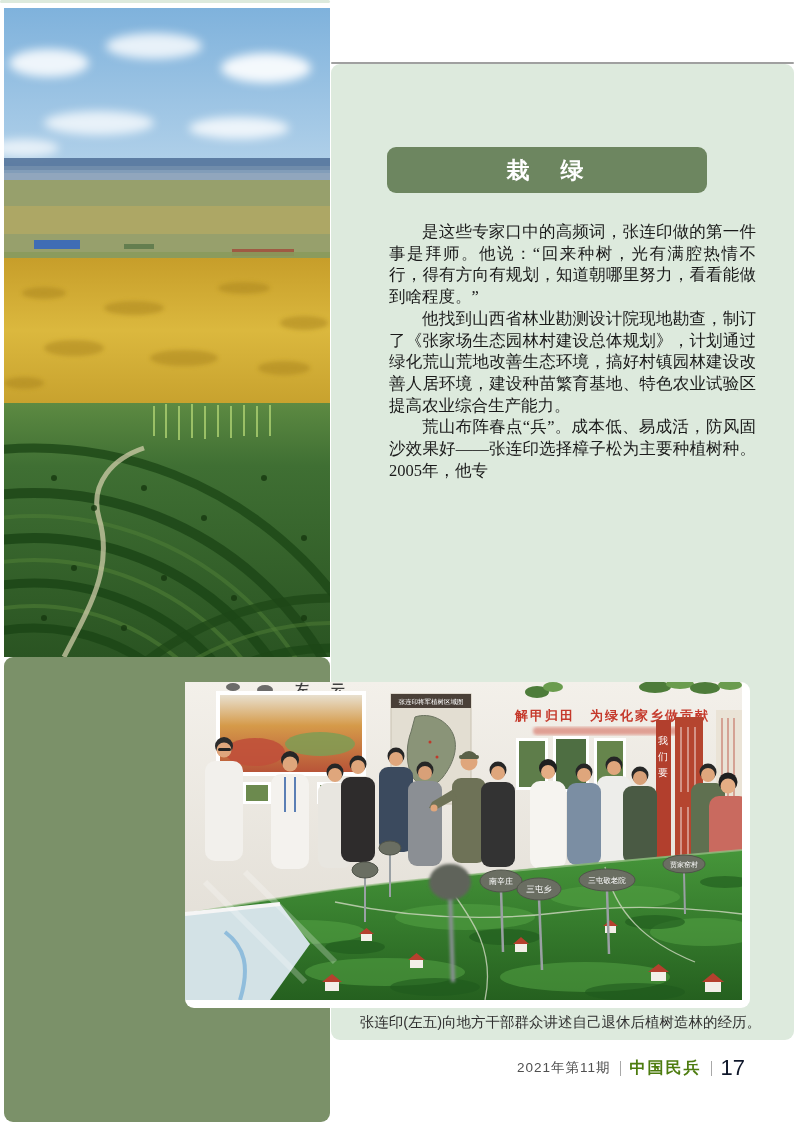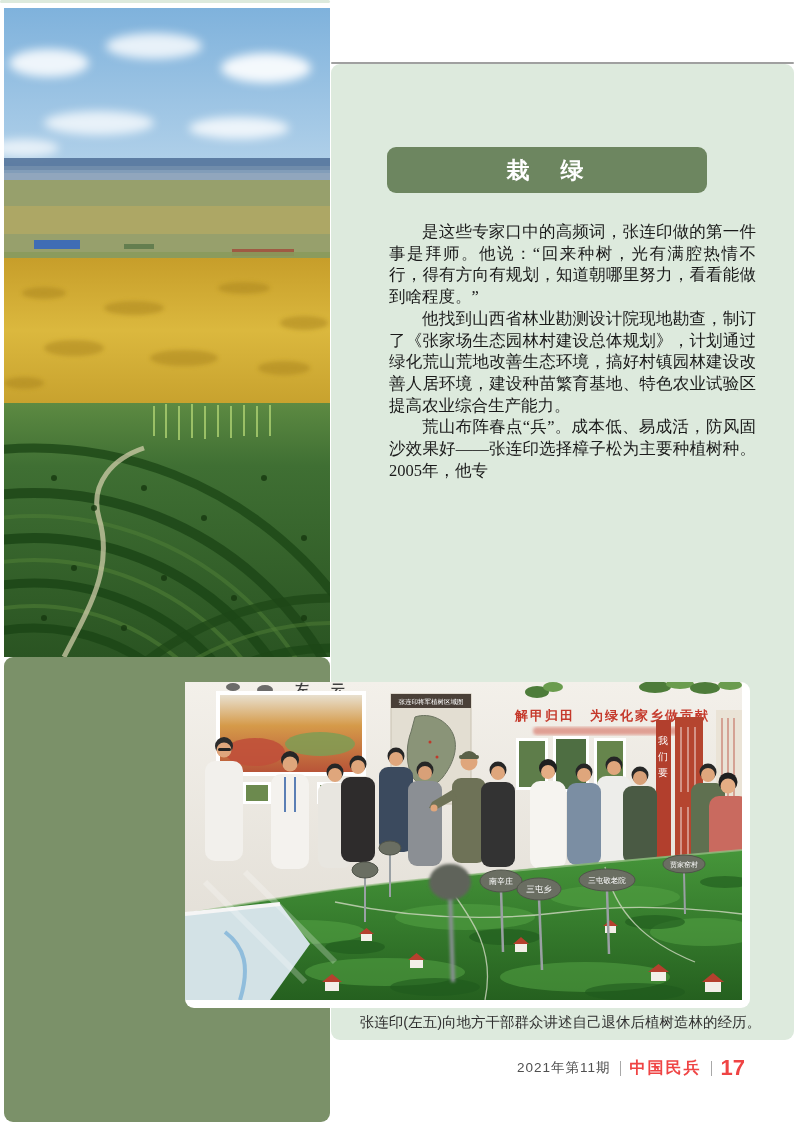--- a/index.html
+++ b/index.html
@@ -20,22 +20,22 @@
            font-size:16.5px;line-height:21.7px;color:#1a1a1a;text-align:justify;}
   .article p{margin:0;text-indent:2em;}
   .photo-frame{left:153px;top:682px;width:565px;height:326px;background:#ffffff;
                padding:0;box-sizing:border-box;margin-left:32px;}
   .photo-frame svg{display:block;}
   .caption{left:331px;top:1013px;width:430px;text-align:right;
            font-size:14.5px;color:#2f2f2f;}
   .footer{top:1055px;right:49px;display:flex;align-items:center;gap:9px;}
   .footer .issue{font-size:13.5px;color:#4f4f4f;letter-spacing:1px;}
   .footer .bar{width:1px;height:15px;background:#a8a8a8;}
-  .footer .mag{font-size:16px;color:#ef4444;font-weight:600;letter-spacing:2px;}
-  .footer .num{font-size:22px;color:#ef4444;font-weight:700;}
+  .footer .mag{font-size:16px;color:#4d7c0f;font-weight:600;letter-spacing:2px;}
+  .footer .num{font-size:22px;color:#0f172a;font-weight:400;}
 </style>
 </head>
 <body>
 
 <div class="abs top-strip"></div>
 
 <div class="abs left-photo">
 <svg width="326" height="649" viewBox="0 0 326 649" xmlns="http://www.w3.org/2000/svg">
   <defs>
     <linearGradient id="sky" x1="0" y1="0" x2="0" y2="1">

